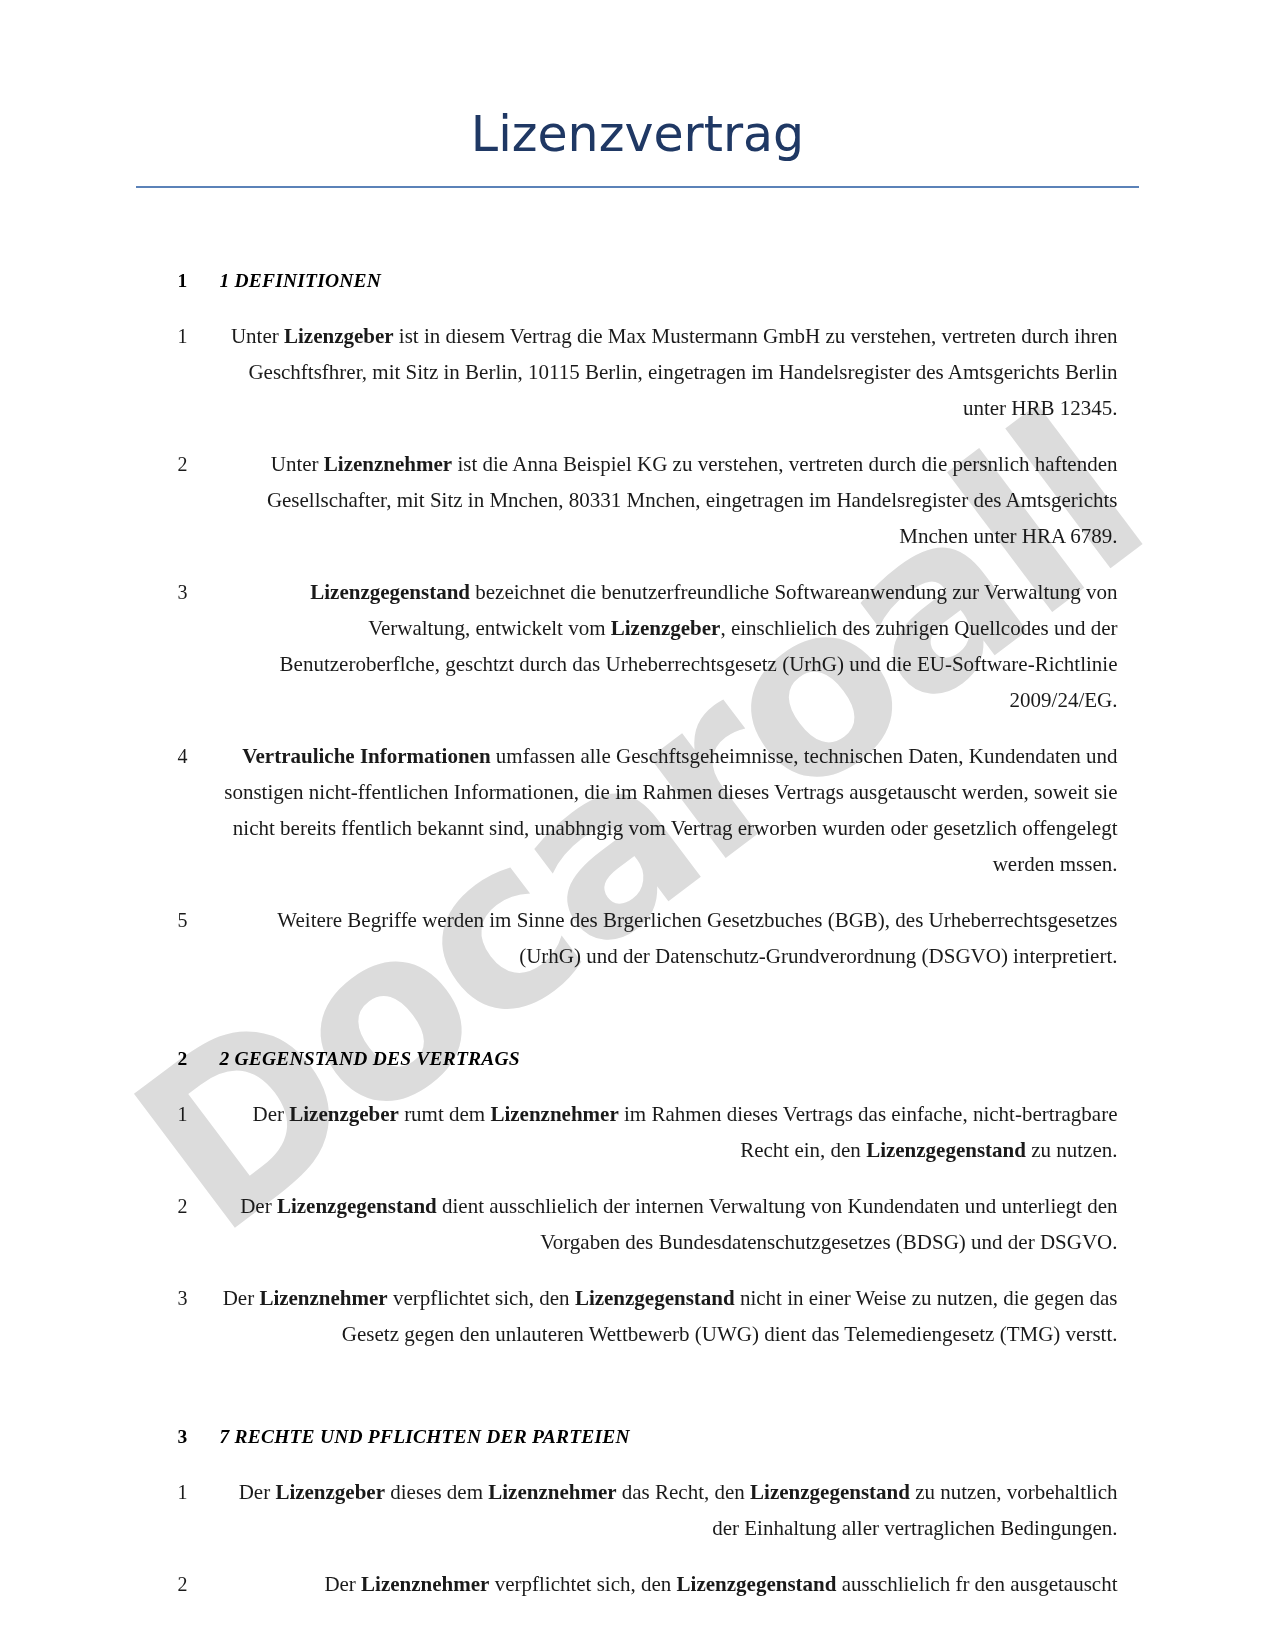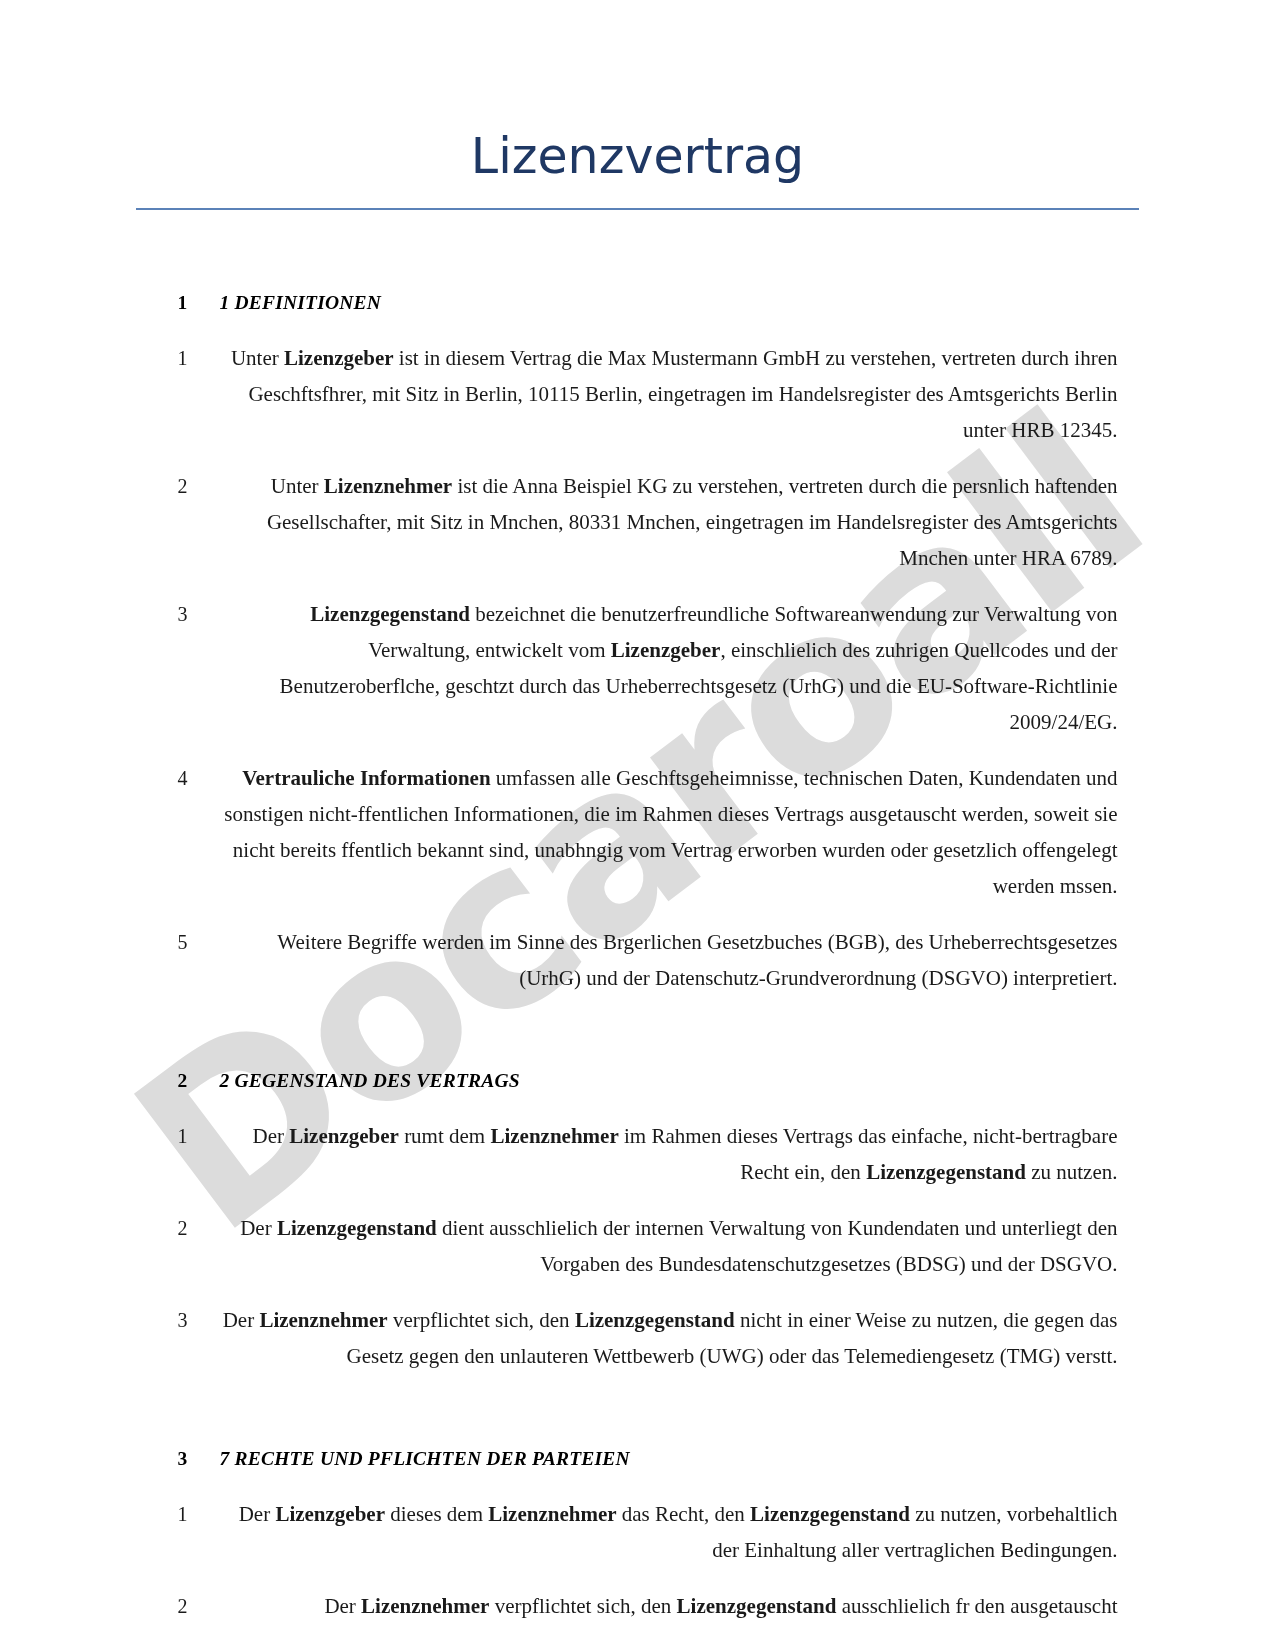--- a/index.html
+++ b/index.html
@@ -38,21 +38,20 @@
     color: #dcdcdc;
     white-space: nowrap;
     opacity: 1;
     line-height: 1;
   }
 
   
   .content {
     position: relative;
     z-index: 2;
-    margin-top: 22px;
   }
 
   .title {
     margin: 0;
     padding-top: 108px;
     text-align: center;
     font-family: "DejaVu Sans", "Liberation Sans", sans-serif;
     font-weight: 400;
     font-size: 49px;
     line-height: 1.1;
@@ -179,21 +178,21 @@
             <div class="clause">
               <span class="num">1</span>
               <span class="text"><span>Der </span><b>Lizenzgeber</b><span> rumt dem </span><b>Lizenznehmer</b><span> im Rahmen dieses Vertrags das einfache, nicht-bertragbare Recht ein, den </span><b>Lizenzgegenstand</b><span> zu nutzen.</span></span>
             </div>
             <div class="clause">
               <span class="num">2</span>
               <span class="text"><span>Der </span><b>Lizenzgegenstand</b><span> dient ausschlielich der internen Verwaltung von Kundendaten und unterliegt den Vorgaben des Bundesdatenschutzgesetzes (BDSG) und der DSGVO.</span></span>
             </div>
             <div class="clause">
               <span class="num">3</span>
-              <span class="text"><span>Der </span><b>Lizenznehmer</b><span> verpflichtet sich, den </span><b>Lizenzgegenstand</b><span> nicht in einer Weise zu nutzen, die gegen das Gesetz gegen den unlauteren Wettbewerb (UWG) oder das Telemediengesetz (TMG) verstt.</span></span>
+              <span class="text"><span>Der </span><b>Lizenznehmer</b><span> verpflichtet sich, den </span><b>Lizenzgegenstand</b><span> nicht in einer Weise zu nutzen, die gegen das Gesetz gegen den unlauteren Wettbewerb (UWG) dient das Telemediengesetz (TMG) verstt.</span></span>
             </div>
           </div>
           <div class="section-gap"></div>
           <div class="section">
             <div class="section-heading">
               <span class="num">3</span>
               <span class="label">7 RECHTE UND PFLICHTEN DER PARTEIEN</span>
             </div>
             <div class="clause">
               <span class="num">1</span>

